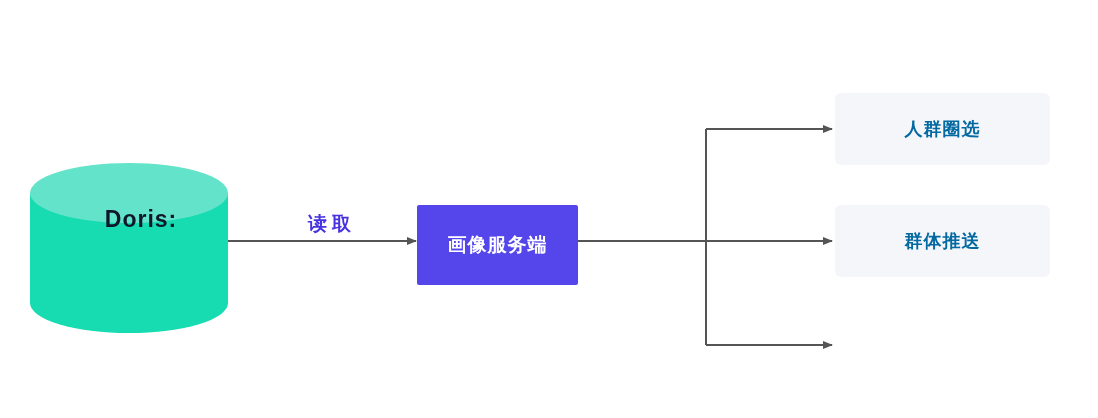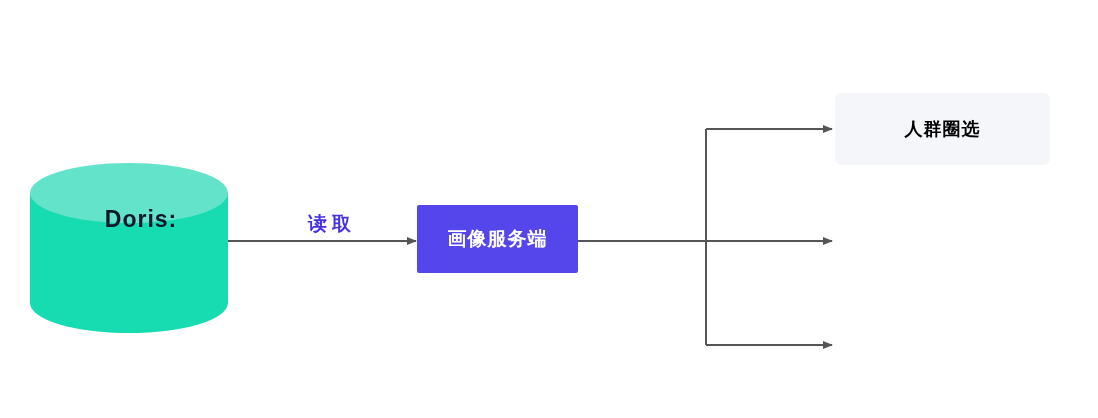--- a/index.html
+++ b/index.html
@@ -72,21 +72,21 @@
     color: #4632e0;
     font-size: 19px;
     font-weight: bold;
     letter-spacing: 5px;
     z-index: 5;
   }
   
   .service-box {
     position: absolute;
     left: 417px; top: 205px;
-    width: 161px; height: 68px;
+    width: 161px; height: 80px;
     background: #5546eb;
     border-radius: 2px;
     display: flex;
     align-items: center;
     justify-content: center;
     color: #ffffff;
     font-size: 19px;
     font-weight: bold;
     letter-spacing: 1px;
     z-index: 4;
@@ -94,21 +94,21 @@
   
   .target-box {
     position: absolute;
     left: 835px;
     width: 215px; height: 72px;
     background: #f5f6fa;
     border-radius: 6px;
     display: flex;
     align-items: center;
     justify-content: center;
-    color: #000000;
+    color: #0369a1;
     font-size: 18px;
     font-weight: bold;
     letter-spacing: 1px;
     z-index: 4;
   }
   .target-1 { top: 93px; }
   .target-2 { top: 205px; }
   .target-3 { top: 309px; }
 </style>
 </head>
@@ -139,14 +139,17 @@
 
   <div class="edge-label">读取</div>
 
   <div class="service-box">
     <span>画像服务端</span>
   </div>
 
   <div class="target-box target-1">
     <span>人群圈选</span>
   </div>
+  <div class="target-box target-2">
+    <span>群体推送</span>
+  </div>
 
 </div>
 
 </body></html>

